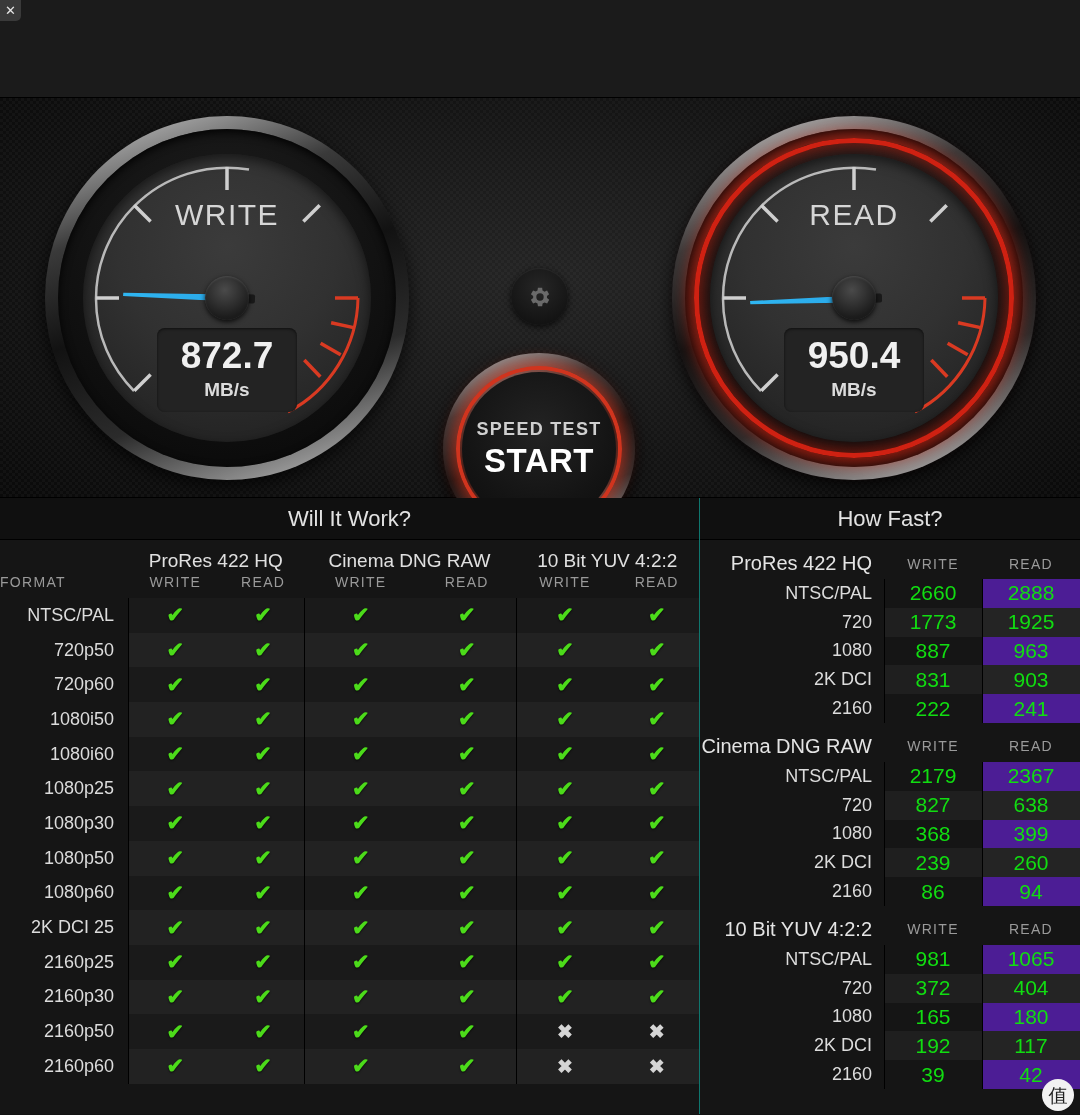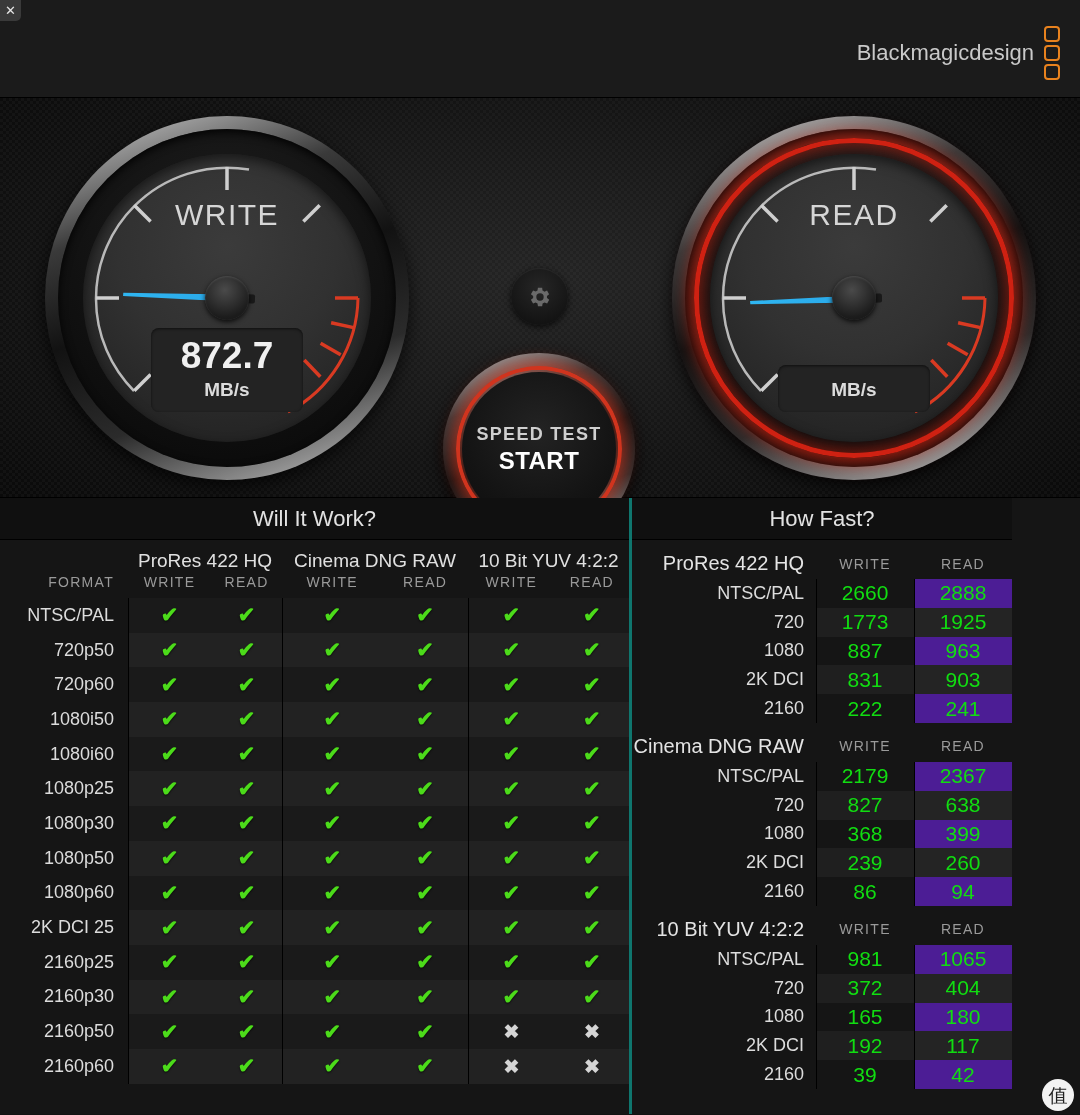--- a/index.html
+++ b/index.html
@@ -96,21 +96,21 @@
     position: absolute; left: 0; top: 0; width: 32px; height: 9px;
     background: #1a1a1a; border-radius: 2px;
   }
   .needle .tip {
     position: absolute; right: 0; top: 1px; height: 7px; left: 26px;
     background: linear-gradient(90deg,#2aa8e8,#2fb6f2);
     clip-path: polygon(0 0, 100% 28%, 100% 72%, 0 100%);
   }
   .readout {
     position: absolute; left: 50%; bottom: 30px; transform: translateX(-50%);
-    width: 152px; padding: 9px 0 11px; text-align: center;
+    width: 140px; padding: 9px 0 11px; text-align: center;
     background: #232323; border-radius: 8px; z-index: 4;
     box-shadow: inset 0 1px 3px rgba(0,0,0,.6);
   }
   .readout .val { font-size: 37px; color: #f0f0f0; font-weight: bold; line-height: 1; }
   .readout .unit { font-size: 19px; color: #dcdcdc; font-weight: bold; margin-top: 5px; text-align: center; }
 
   
   .gearbtn {
     position: absolute; left: 511px; top: 170px; width: 57px; height: 57px; border-radius: 50%;
     background: radial-gradient(circle at 50% 35%, #262626, #131313 75%);
@@ -126,40 +126,40 @@
     position: absolute; inset: 13px; border-radius: 50%;
     border: 4px solid #d0341e;
     box-shadow: 0 0 16px 4px rgba(220,50,25,.65), inset 0 0 14px 3px rgba(220,50,25,.45);
   }
   .startbtn .sface {
     position: absolute; inset: 19px; border-radius: 50%;
     background: radial-gradient(circle at 50% 38%, #232323 0%, #141414 60%, #0c0c0c 100%);
     display: flex; flex-direction: column; align-items: center; justify-content: center;
   }
   .startbtn .s1 { font-size: 18px; color: #cfcfcf; font-weight: bold; letter-spacing: 1.3px; }
-  .startbtn .s2 { font-size: 24px; color: #fff; font-weight: bold; letter-spacing: .5px; margin-top: 2px; }
+  .startbtn .s2 { font-size: 33px; color: #fff; font-weight: bold; letter-spacing: .5px; margin-top: 2px; }
 
   
   .bottom { position: relative; display: flex; height: 616px; background: #151515; }
-  .panel-left  { width: 632px; border-right: 3px solid #0f766e; }
+  .panel-left  { width: 700px; border-right: 1px solid #0f766e; }
   .panel-right { width: 380px; }
   .paneltitle {
     height: 42px; line-height: 42px; text-align: center;
     font-size: 22px; color: #e2e2e2; background: #101010;
     border-bottom: 1px solid #000;
   }
 
   table { width: 100%; border-collapse: collapse; }
 
   
   .wit { font-size: 16px; }
   .wit th { font-weight: normal; }
   .wit .codec { font-size: 19px; color: #e0e0e0; padding: 10px 0 2px; text-align: center; }
   .wit .sub   { font-size: 14px; color: #9a9a9a; letter-spacing: 1.3px; padding-bottom: 8px; text-align: center; }
-  .wit .fmt-h { font-size: 14px; color: #9a9a9a; letter-spacing: 1.3px; text-align: right; padding-right: 14px; vertical-align: bottom; padding-bottom: 8px; }
+  .wit .fmt-h { font-size: 14px; color: #9a9a9a; letter-spacing: 1.3px; text-align: left; padding-right: 14px; vertical-align: bottom; padding-bottom: 8px; }
   .wit td.fmt { width: 128px; text-align: right; padding-right: 14px; font-size: 18px; color: #dcdcdc; }
   .wit td.cell { text-align: center; height: 34.7px; }
   .wit tbody tr:nth-child(odd)  td.cell { background: #1a1a1a; }
   .wit tbody tr:nth-child(even) td.cell { background: #222222; }
   .wit td.cell.g1 { box-shadow: inset 1px 0 0 #000; }
   .wit .tick { color: #4cdb1a; font-size: 21px; font-weight: bold; text-shadow: 0 1px 2px rgba(0,0,0,.7); }
   .wit .cross { color: #d5d5d5; font-size: 19px; font-weight: bold; }
 
   
   .hf { font-size: 17px; }
@@ -187,28 +187,20 @@
   }
 </style>
 </head>
 <body>
 
 <div id="app">
 
   <div class="closebtn">✕</div>
 
   <div class="header">
-    <div class="brand">
-      <span class="btext">Blackmagicdesign</span>
-      <span class="bmarks">
-          <i></i>
-          <i></i>
-          <i></i>
-        </span>
-    </div>
   </div>
 
   <div class="gaugearea">
 
     <div class="gauge write">
       <div class="bezel"></div>
       <div class="bezel-in"></div>
       <div class="glowring"></div>
       <div class="face">
         <svg viewBox="0 0 288 288">
@@ -265,20 +257,21 @@
           </g>
           <path d="M 275 144 A 131 131 0 0 1 205 258" fill="none" stroke="#d93a22" stroke-width="3"></path>
         </svg>
         <div class="glabel">READ</div>
         <div class="needle" style="transform:rotate(178deg)">
           <span class="tail"></span>
             <span class="tip"></span>
         </div>
         <div class="hub"></div>
         <div class="readout">
+          <div class="val">950.4</div>
           <div class="unit">MB/s</div>
         </div>
       </div>
     </div>
 
     <div class="gearbtn">
       <svg width="26" height="26" viewBox="0 0 24 24">
         <path fill="#6a6a6a" d="M19.4 13a7.6 7.6 0 000-2l2-1.6-1.9-3.3-2.4 1a7.4 7.4 0 00-1.8-1L15 3.4h-3.9l-.4 2.6a7.4 7.4 0 00-1.7 1l-2.4-1-2 3.4 2.1 1.6a7.6 7.6 0 000 2L4.6 14.6l2 3.4 2.4-1a7.4 7.4 0 001.7 1l.4 2.6H15l.4-2.6a7.4 7.4 0 001.8-1l2.4 1 1.9-3.4-2-1.6zM13 15.4a3.4 3.4 0 110-6.8 3.4 3.4 0 010 6.8z" transform="translate(-1,0)"></path>
       </svg>
     </div>

